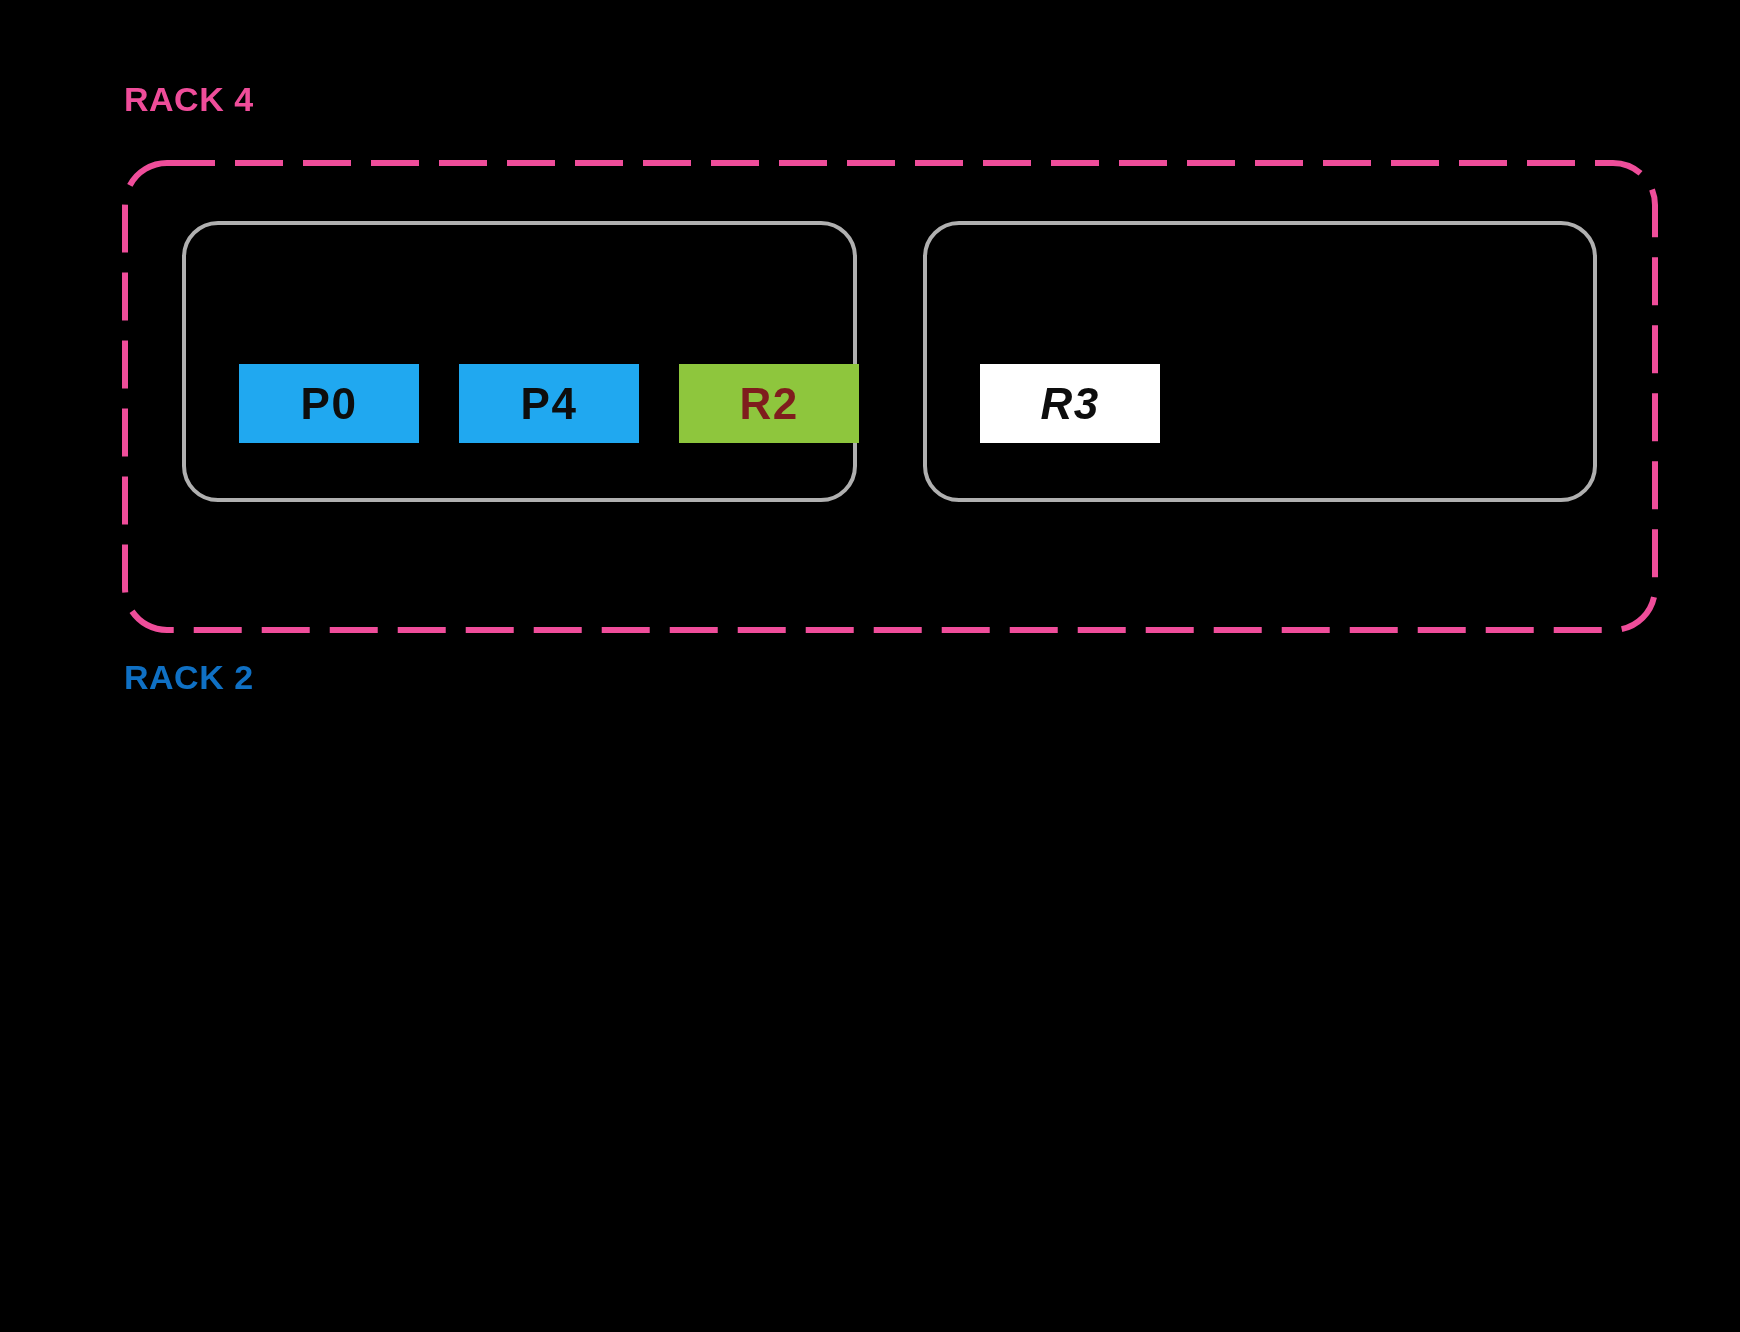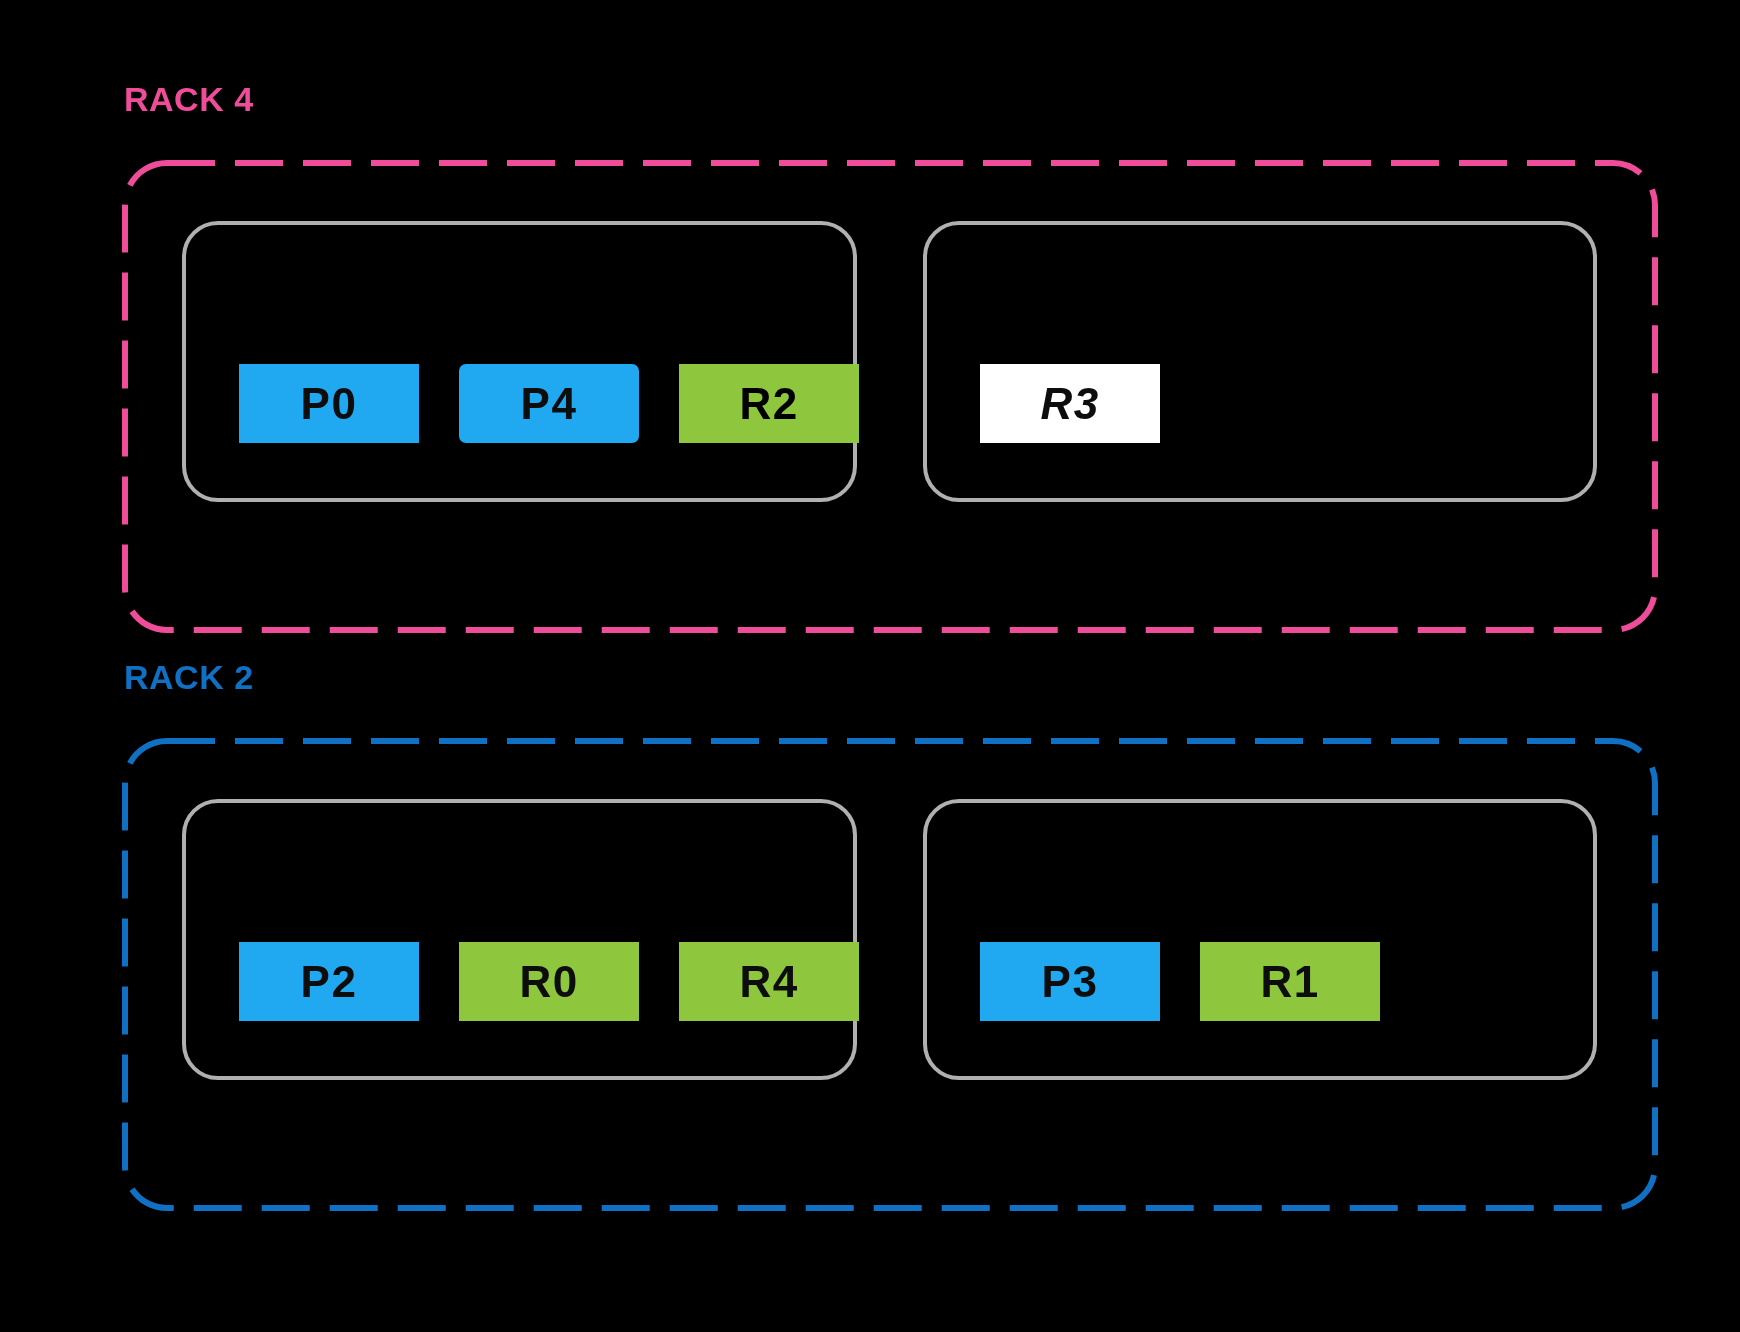--- a/index.html
+++ b/index.html
@@ -83,47 +83,29 @@
 
   <section class="rack rack-1">
     <div class="rack-label" style="color: rgb(239, 77, 154);">RACK 4</div>
     <div class="rack-frame">
       <svg class="rack-boundary" width="1536" height="473">
         <rect x="3" y="3" width="1530" height="467" rx="42" ry="42" fill="none" stroke-width="6" stroke-dasharray="48 20" stroke="#EF4D9A"></rect>
       </svg>
       <div class="node-box node-box-left">
         <div class="chip-row">
             <div class="chip" style="background: rgb(32, 168, 240); color: rgb(13, 13, 13);">P0</div>
-            <div class="chip" style="background: rgb(32, 168, 240); color: rgb(13, 13, 13); border-radius: 7px;">P4</div>
-            <div class="chip" style="background: rgb(142, 198, 61); color: #000000;">R2</div>
+            <div class="chip" style="background: rgb(32, 168, 240); color: rgb(13, 13, 13);">P4</div>
+            <div class="chip" style="background: rgb(142, 198, 61); color: #7f1d1d;">R2</div>
           </div>
       </div>
       <div class="node-box node-box-right">
         <div class="chip-row">
             <div class="chip" style="background: #ffffff; color: rgb(13, 13, 13); font-style: italic;">R3</div>
           </div>
       </div>
     </div>
   </section>
 
   <section class="rack rack-2">
     <div class="rack-label" style="color: rgb(15, 112, 196);">RACK 2</div>
-    <div class="rack-frame">
-      <svg class="rack-boundary" width="1536" height="473">
-        <rect x="3" y="3" width="1530" height="467" rx="42" ry="42" fill="none" stroke-width="6" stroke-dasharray="48 20" stroke="#0F70C4"></rect>
-      </svg>
-      <div class="node-box node-box-left">
-        <div class="chip-row">
-            <div class="chip" style="background: rgb(32, 168, 240); color: rgb(13, 13, 13);">P2</div>
-            <div class="chip" style="background: rgb(142, 198, 61); color: rgb(13, 13, 13);">R0</div>
-            <div class="chip" style="background: rgb(142, 198, 61); color: rgb(13, 13, 13);">R4</div>
-          </div>
-      </div>
-      <div class="node-box node-box-right">
-        <div class="chip-row">
-            <div class="chip" style="background: rgb(32, 168, 240); color: rgb(13, 13, 13);">P3</div>
-            <div class="chip" style="background: rgb(142, 198, 61); color: rgb(13, 13, 13);">R1</div>
-          </div>
-      </div>
-    </div>
   </section>
 
 </div>
 
 </body></html>

